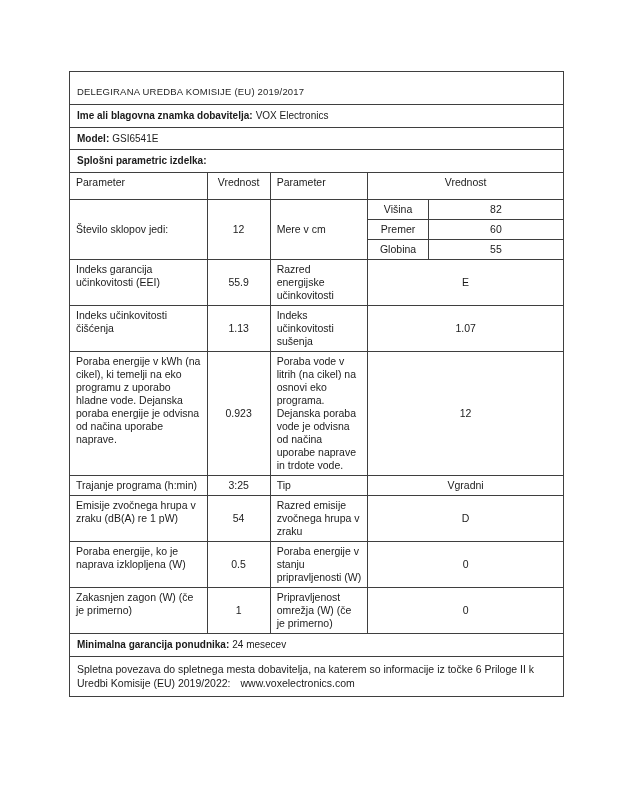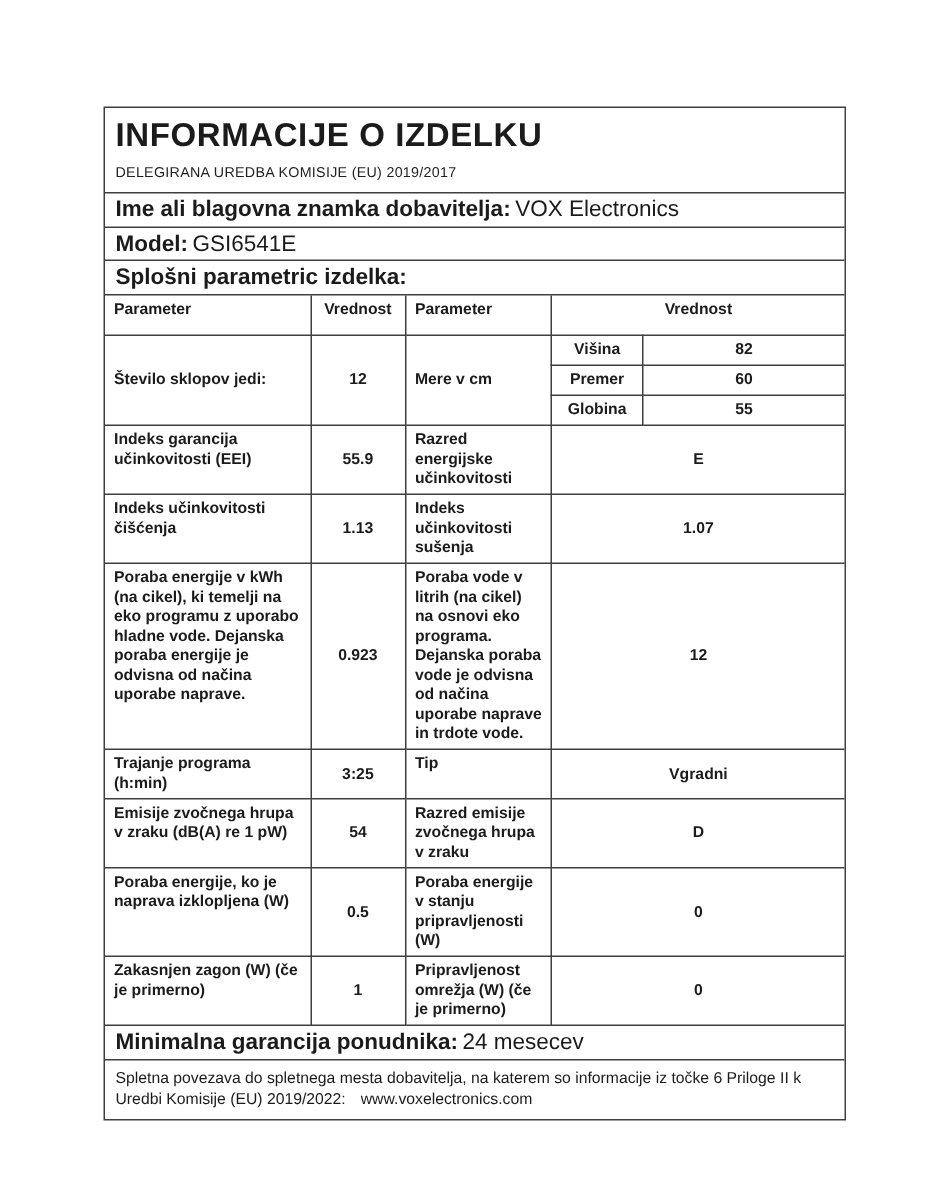--- a/index.html
+++ b/index.html
@@ -32,36 +32,36 @@
   }
   .doc-subtitle {
     font-size: 9.5px;
     letter-spacing: 0.2px;
     margin-top: 8px;
     color: #1f1f1f;
   }
   .label-row {
     border-bottom: 1px solid #3f3f3f;
     padding: 4px 7px;
-    font-size: 15px;
+    font-size: 10px;
     line-height: 13.5px;
   }
   .label-row .lbl { font-weight: bold; }
   .label-row .val { font-weight: normal; margin-left: 3px; }
   table.params {
     width: 100%;
     border-collapse: collapse;
     table-layout: fixed;
     font-size: 10.5px;
     line-height: 13px;
   }
   table.params th, table.params td {
     border: 1px solid #3f3f3f;
     padding: 3px 6px;
-    font-weight: bold;
+    font-weight: normal;
     word-wrap: break-word;
   }
   table.params th { vertical-align: top; height: 27px; }
   th.h-param { text-align: left; }
   th.h-value { text-align: center; }
   td.param { text-align: left; vertical-align: top; }
   td.val { text-align: center; vertical-align: middle; }
   td.mid { vertical-align: middle; }
   td.dim-label { text-align: center; vertical-align: middle; padding: 3px 6px; }
   td.dim-val { text-align: center; vertical-align: middle; }
@@ -75,21 +75,20 @@
   }
   .footer-row .url { margin-left: 10px; color: #1b1b1b; text-decoration: none; }
 </style>
 </head>
 <body>
 
 <div class="page">
   <div class="doc">
 
     <div class="title-block">
-      <div class="doc-title">INFORMACIJE O IZDELKU</div>
       <div class="doc-subtitle">DELEGIRANA UREDBA KOMISIJE (EU) 2019/2017</div>
     </div>
 
     <div class="label-row">
       <span class="lbl">Ime ali blagovna znamka dobavitelja:</span><span class="val">VOX Electronics</span>
     </div>
 
 
     <div class="label-row">
       <span class="lbl">Model:</span><span class="val">GSI6541E</span>

